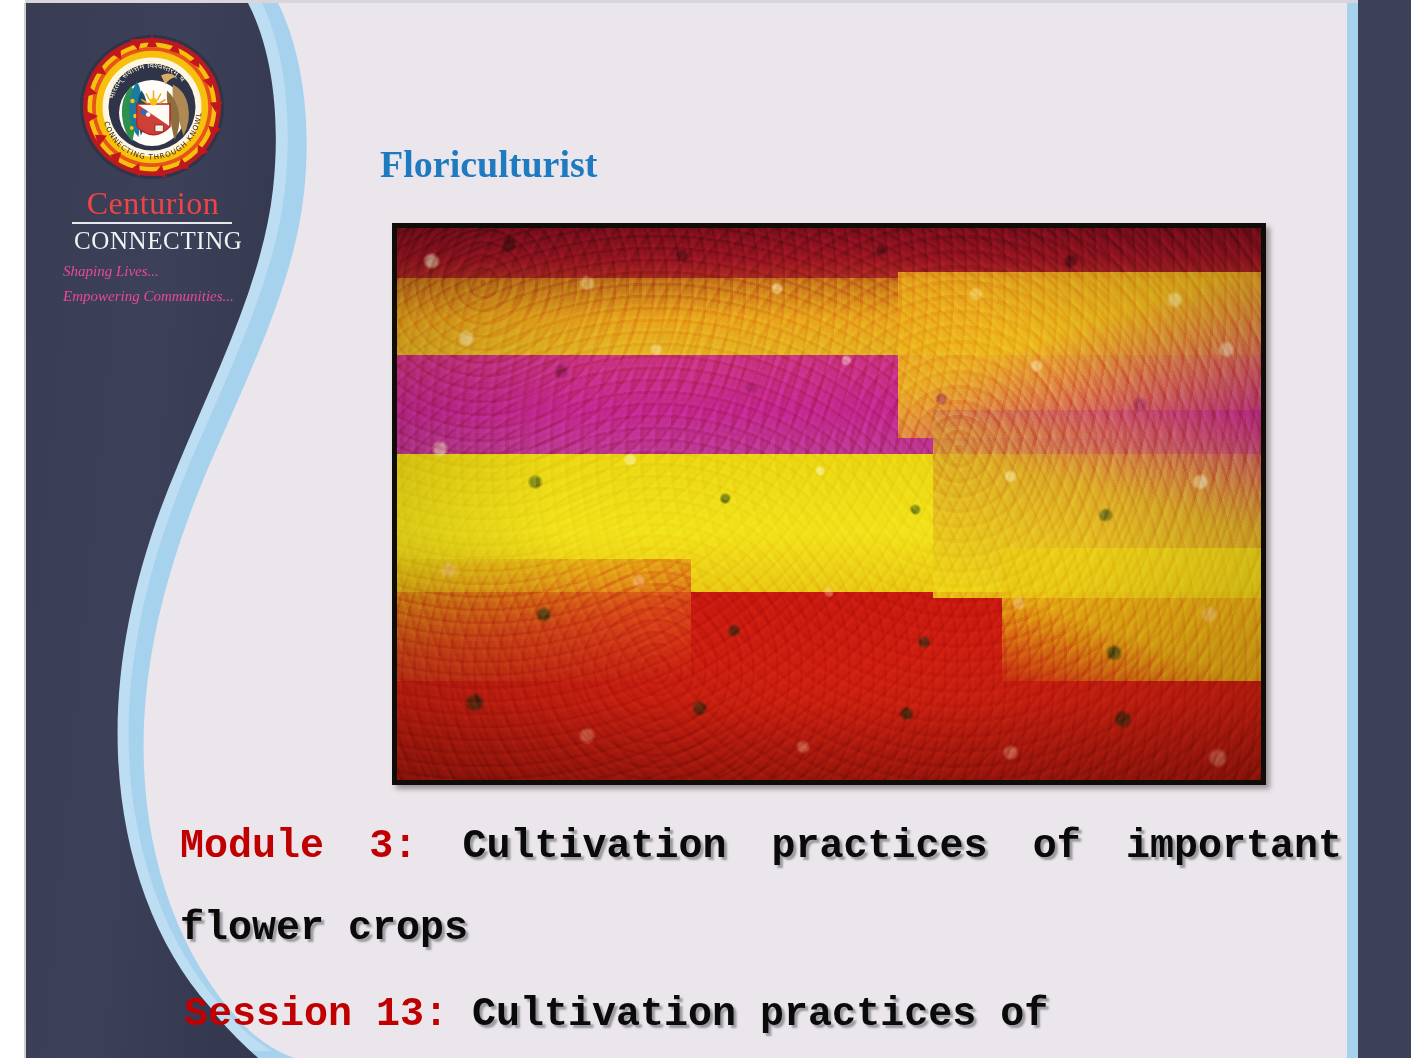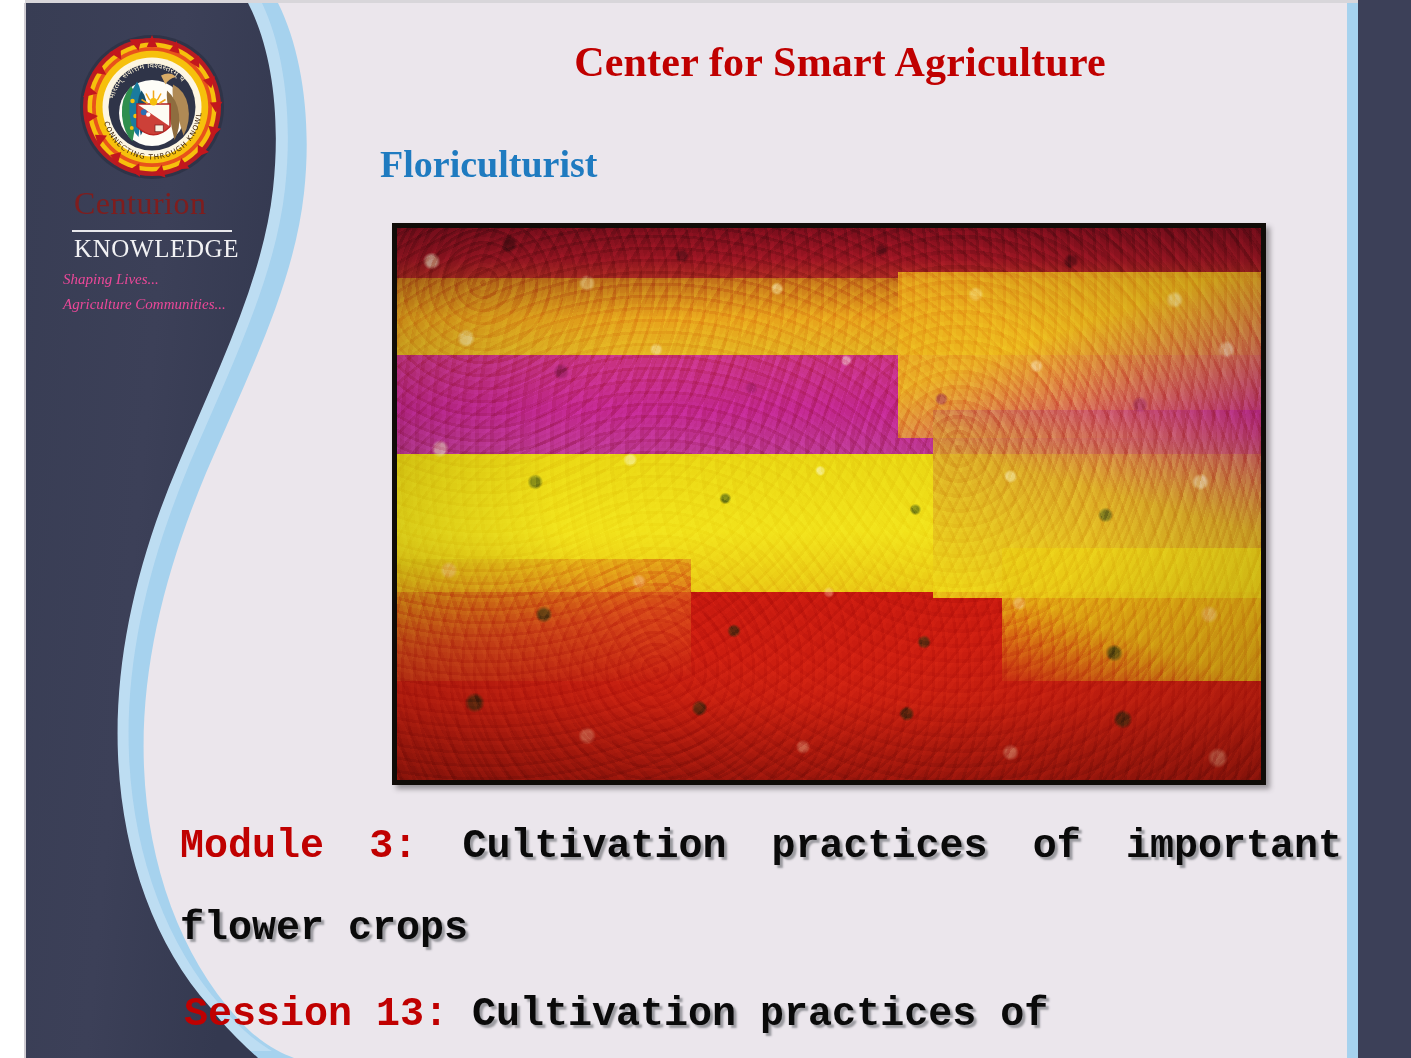--- a/index.html
+++ b/index.html
@@ -85,32 +85,32 @@
     text-align: center;
   }
   .emblem {
     width: 150px;
     height: 150px;
     margin: 0 auto;
     display: block;
   }
   .uni-name-1 {
     display: block;
-    color: #7f1d1d;
+    color: #ef4444;
     font-family: "Liberation Serif", serif;
     font-size: 32px;
     line-height: 34px;
     letter-spacing: 0.5px;
     margin-top: 4px;
-    padding-bottom: 10px;
+    padding-bottom: 2px;
     border-bottom: 2px solid #e8e8ec;
     width: 158px;
     margin-left: auto;
     margin-right: auto;
-    text-align: left;
+    text-align: center;
     padding-left: 2px;
   }
   .uni-name-2 {
     display: block;
     color: #f2f2f4;
     font-family: "Liberation Serif", serif;
     font-size: 25px;
     line-height: 30px;
     letter-spacing: 0.6px;
     width: 158px;
@@ -314,26 +314,25 @@
       <g stroke="#f2a71b" stroke-width="2">
         <line x1="102" y1="78" x2="102" y2="90"></line>
         <line x1="92" y1="82" x2="97" y2="91"></line>
         <line x1="112" y1="82" x2="107" y2="91"></line>
         <line x1="86" y1="90" x2="94" y2="95"></line>
         <line x1="118" y1="90" x2="110" y2="95"></line>
       </g>
       <circle cx="102" cy="93" r="5" fill="#f6c00c"></circle>
     </svg>
     <span class="uni-name-1">Centurion</span>
-    <span class="uni-name-2">KNOWLEDGE</span>
+    <span class="uni-name-2">CONNECTING</span>
     <span class="uni-tagline">Shaping Lives...</span>
-    <span class="uni-tagline">Agriculture Communities...</span>
+    <span class="uni-tagline">Empowering Communities...</span>
   </div>
 
-  <div class="heading-main">Center for Smart Agriculture</div>
   <div class="heading-sub">Floriculturist</div>
 
   <div class="photo-frame">
     <div class="photo-inner">
 
       <div class="band" style="top:-1%;height:12%;background:linear-gradient(180deg,#7d0d1c 0%,#9c1522 55%,#b0331f 100%);"></div>
       <div class="band" style="top:9%;height:16%;background:linear-gradient(180deg,#c4711a 0%,#e8a31c 45%,#e2b723 100%);"></div>
       <div class="band" style="top:23%;height:20%;background:linear-gradient(180deg,#c9337f 0%,#c2278c 50%,#b93b8e 100%);"></div>
       <div class="band" style="top:41%;height:28%;background:linear-gradient(180deg,#ead613 0%,#f2e21a 50%,#e8c013 100%);"></div>
       <div class="band" style="top:66%;height:36%;background:linear-gradient(180deg,#c8190f 0%,#cf2010 55%,#a5160c 100%);"></div>

